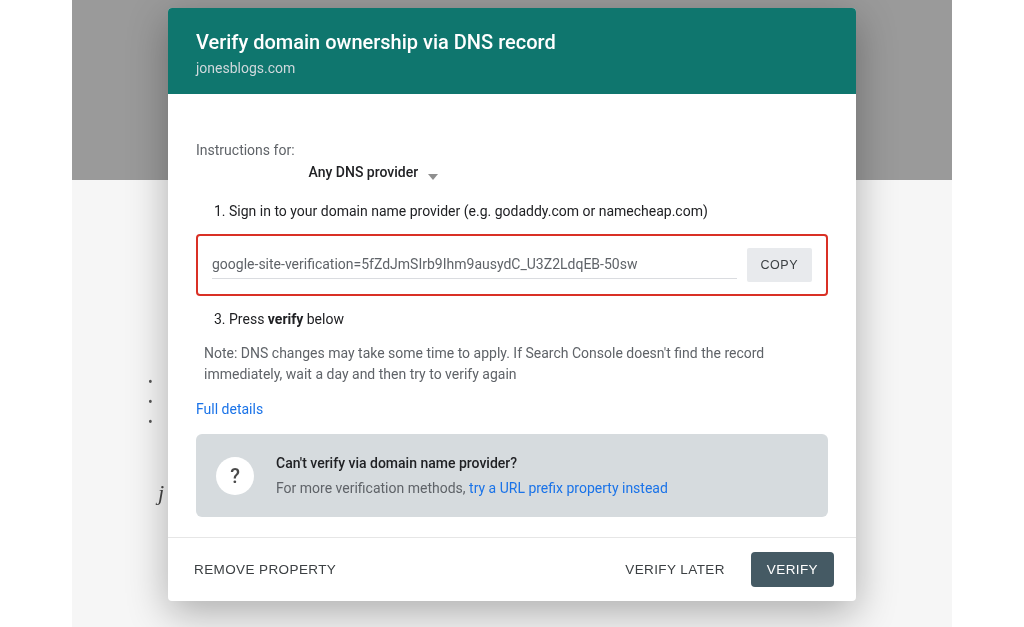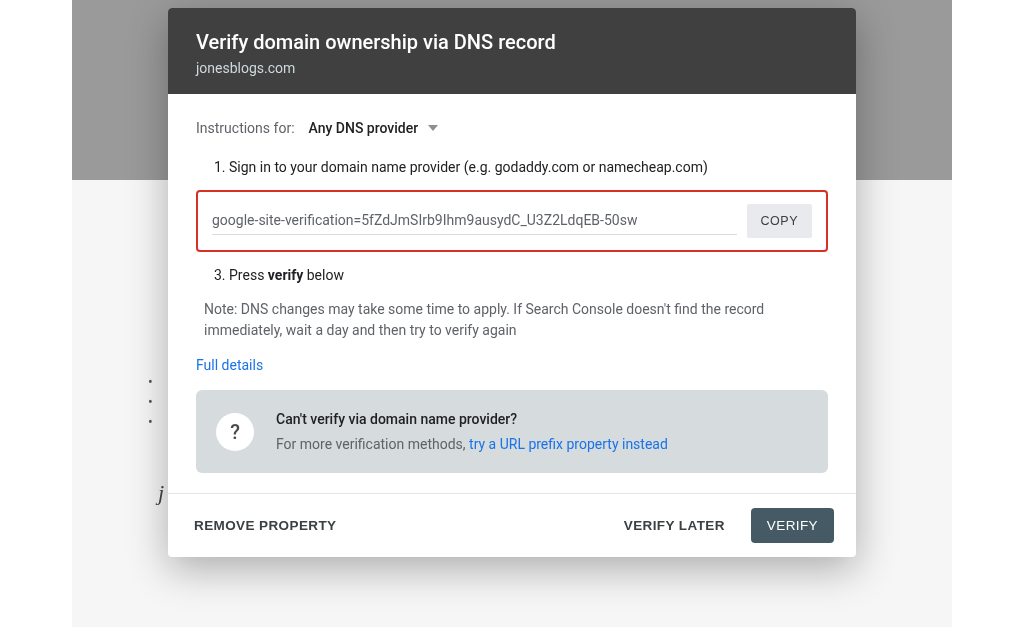--- a/index.html
+++ b/index.html
@@ -46,21 +46,21 @@
       position: absolute;
       left: 168px;
       top: 8px;
       width: 688px;
       background: #fff;
       border-radius: 4px;
       box-shadow: 0 12px 40px rgba(0,0,0,0.3);
       overflow: hidden;
     }
     .modal-header {
-      background: #404040;
+      background: #0f766e;
       color: #fff;
       padding: 22px 28px 18px;
     }
     .modal-title {
       font-size: 20px;
       font-weight: 500;
       margin-bottom: 6px;
     }
     .modal-subtitle {
       font-size: 14px;
@@ -74,26 +74,27 @@
     .instructions-row {
       display: flex;
       align-items: center;
       gap: 14px;
       font-size: 14px;
       color: #5f6368;
       margin-bottom: 22px;
     }
     .provider-select {
       display: inline-flex;
-      align-items: center;
+      align-items: flex-end;
       gap: 8px;
       color: #202124;
       font-weight: 500;
       font-size: 14px;
       cursor: pointer;
+      margin-top: 44px;
     }
     .caret {
       width: 0; height: 0;
       border-left: 5px solid transparent;
       border-right: 5px solid transparent;
       border-top: 6px solid #8f8f8f;
       margin-left: 2px;
     }
     .step {
       font-size: 14px;
@@ -189,21 +190,21 @@
       align-items: center;
       gap: 22px;
       margin-top: 10px;
     }
     .footer-spacer { flex: 1; }
     .text-btn {
       background: none;
       border: none;
       color: #3c4043;
       font-size: 13.5px;
-      font-weight: 700;
+      font-weight: 400;
       letter-spacing: 0.4px;
       cursor: pointer;
       padding: 8px 4px;
     }
     .primary-btn {
       background: #455a64;
       color: #fff;
       border: none;
       padding: 10px 16px;
       font-size: 13.5px;

